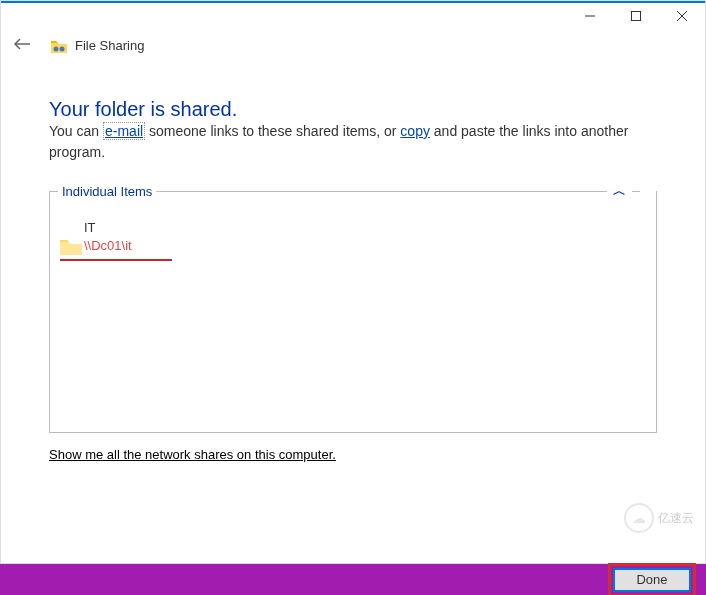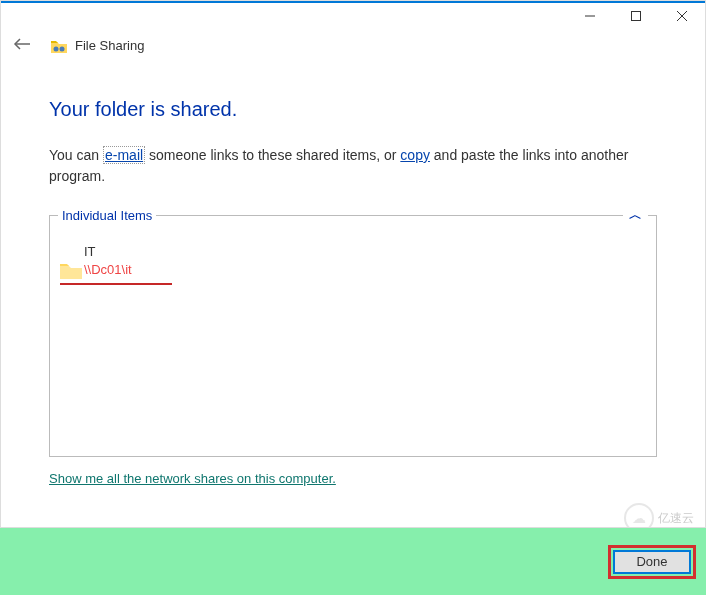--- a/index.html
+++ b/index.html
@@ -55,21 +55,20 @@
       position: relative;
     }
     .folder-icon-small svg { display: block; }
     .content {
       padding: 32px 48px 10px 48px;
     }
     .heading {
       color: #0033aa;
       font-size: 20px;
       font-weight: 400;
-      margin-bottom: 24px;
     }
     .instruction {
       font-size: 14px;
       color: #333;
       line-height: 1.5;
       margin-bottom: 28px;
     }
     .link {
       color: #0645ad;
       text-decoration: underline;
@@ -84,21 +83,21 @@
       border: 1px solid #bbb;
       border-top: none;
       position: relative;
       height: 242px;
       padding: 8px 10px;
     }
     .section-legend {
       position: absolute;
       top: -9px;
       left: 0;
-      right: 0;
+      right: 16px;
       display: flex;
       align-items: center;
     }
     .legend-line-left {
       width: 8px;
       border-top: 1px solid #bbb;
     }
     .legend-text {
       color: #0033aa;
       font-size: 13px;
@@ -149,31 +148,31 @@
       position: absolute;
       left: 0;
       top: 40px;
       width: 112px;
       height: 2px;
       background: #c62828;
     }
     .show-all {
       display: block;
       margin-top: 14px;
-      color: #0f766e;
+      color: #000000;
       text-decoration: underline;
       font-size: 13px;
     }
     .footer {
       position: absolute;
       bottom: 0;
       left: 0;
       right: 0;
-      height: 68px;
-      background: #86efac;
+      height: 32px;
+      background: #a21caf;
       border-top: 1px solid #ddd;
       display: flex;
       justify-content: flex-end;
       align-items: center;
       padding-right: 10px;
     }
     .done-wrap {
       border: 3px solid #d32f2f;
       padding: 2px;
     }

